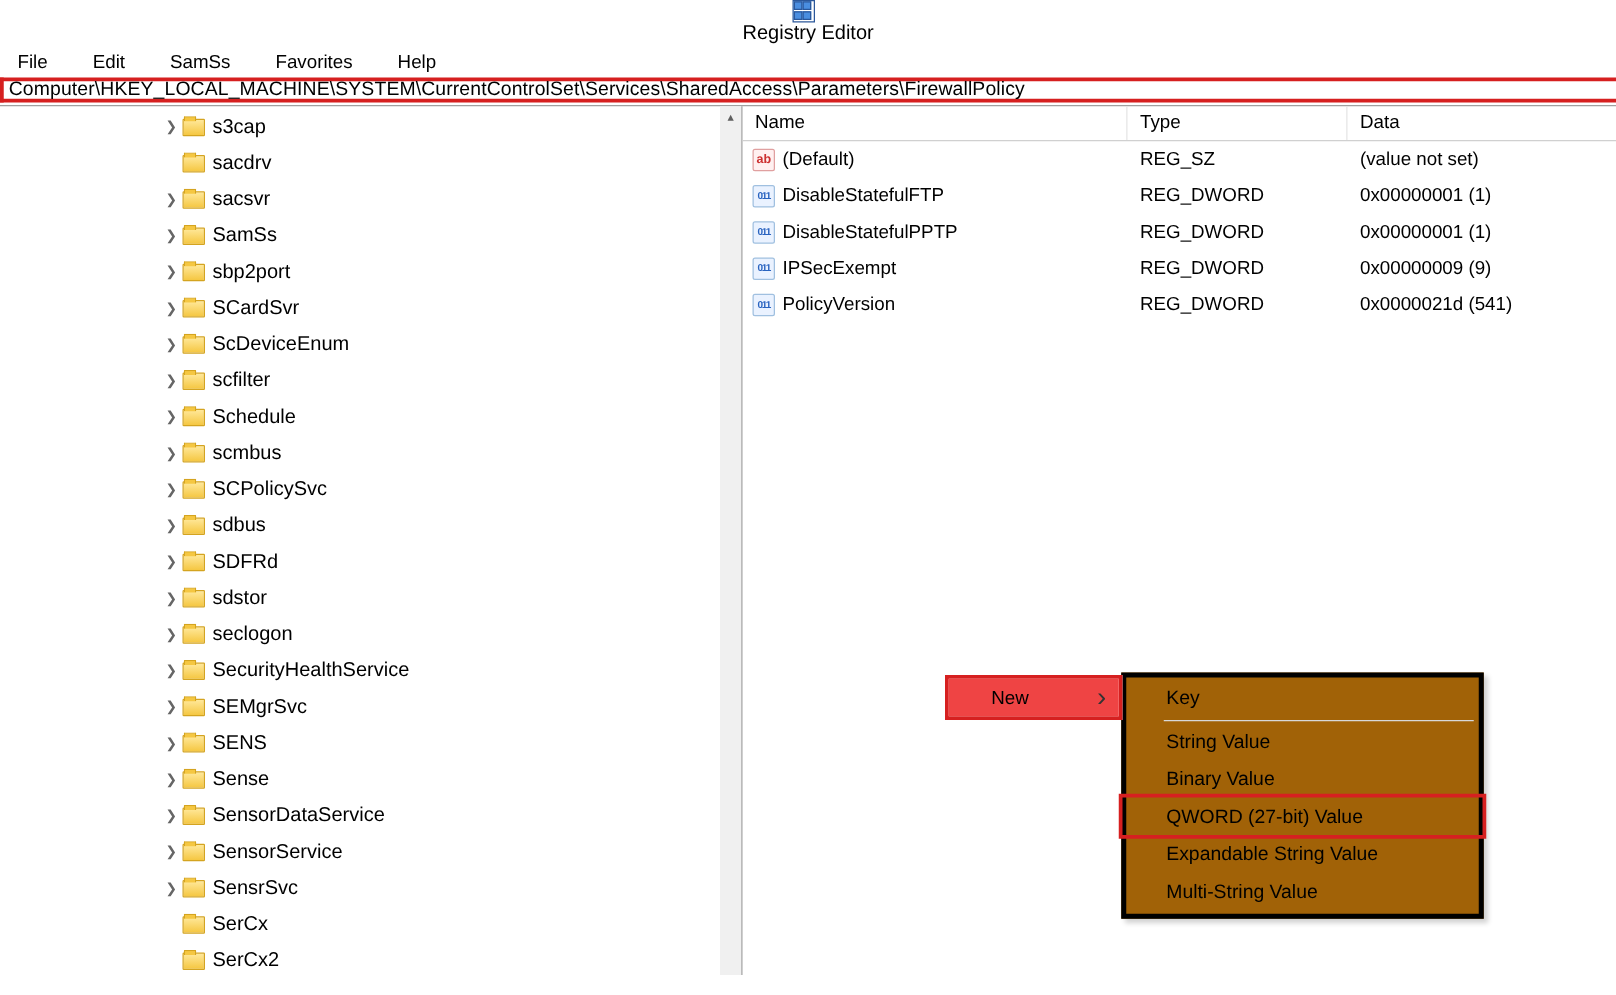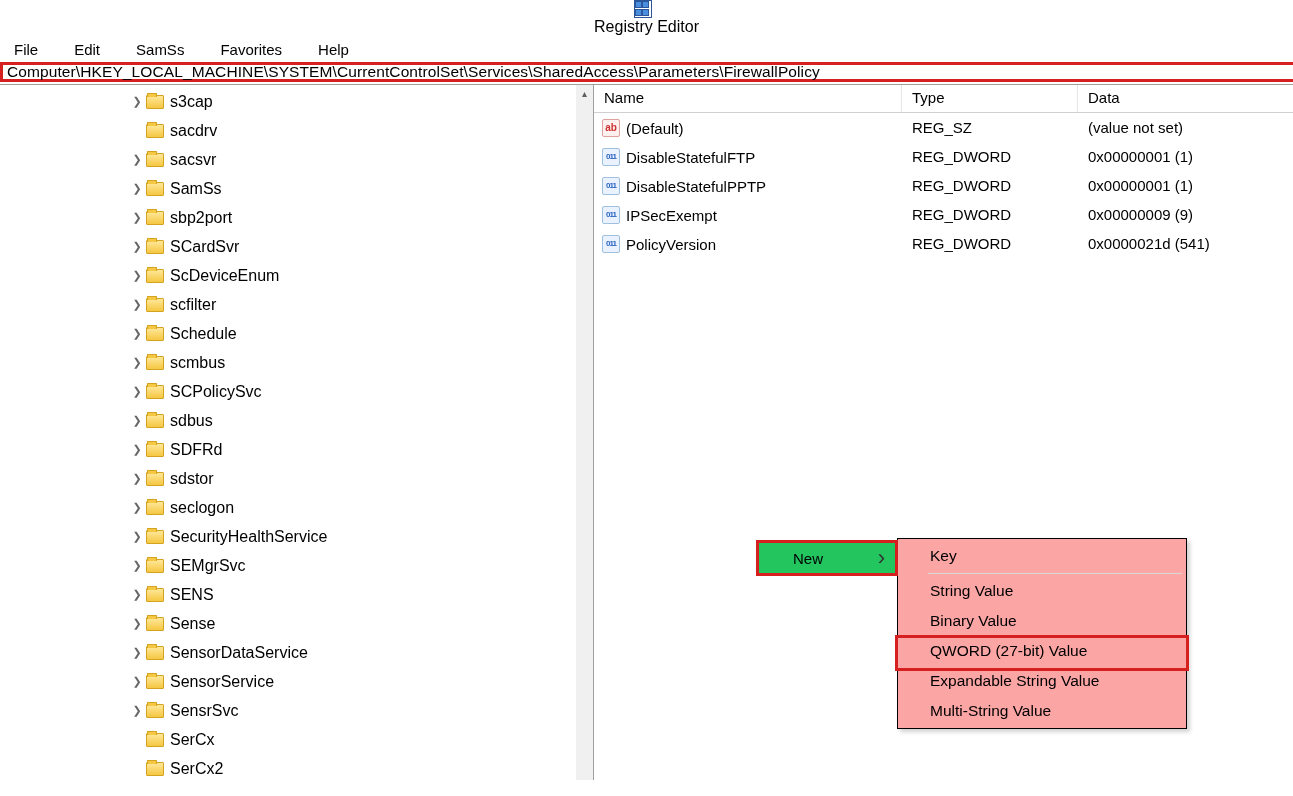--- a/index.html
+++ b/index.html
@@ -20,29 +20,29 @@
   .tree-row { height:29px; display:flex; align-items:center; padding-left:130px; cursor:default; }
   .exp { width:14px; display:inline-flex; justify-content:center; color:#666; font-size:11px; margin-right:2px; }
   .folder { width:18px; height:14px; background:linear-gradient(#ffe89a,#f5c742); border:.5px solid #d4a420; border-radius:1px; position:relative; margin-right:6px; }
   .folder:before{content:"";position:absolute;top:-3px;left:0;width:8px;height:3px;background:#f5c742;border:.5px solid #d4a420;border-bottom:none;border-radius:1px 1px 0 0;}
   .tree-lbl { font-size:16px; }
   .list-pane { flex:1; position:relative; }
   .list-head { display:flex; height:28px; border-bottom:1px solid #d0d0d0; font-size:15px; color:#000; }
   .list-head div { padding:4px 8px 4px 10px; border-right:1px solid #e5e5e5; }
   .col-n { width:308px; } .col-t { width:176px; } .col-d { flex:1; border-right:none !important; }
   .list-row { display:flex; height:29px; align-items:center; cursor:default; }
-  .cell-n { width:308px; display:flex; align-items:flex-end; padding-left:8px; }
+  .cell-n { width:308px; display:flex; align-items:flex-start; padding-left:8px; }
   .cell-t { width:176px; padding-left:10px; } .cell-d { flex:1; padding-left:10px; }
   .v-icon { width:18px; height:18px; margin-right:6px; display:inline-flex; align-items:center; justify-content:center; font-size:10px; font-weight:bold; border-radius:2px; }
   .v-icon.str { background:#fff0f0; border:1px solid #e0a0a0; color:#cc3030; }
   .v-icon.bin { background:#eaf2ff; border:1px solid #a0c0e0; color:#2a64c0; letter-spacing:-1px; font-size:8px; }
   .ctx1 { position:absolute; left:756px; top:540px; width:142px; height:36px; border:3px solid #d62020; background:#fff; display:flex; align-items:center; box-shadow:none; z-index:10; }
-  .ctx1-inner{ flex:1; height:100%; background:#22c55e; display:flex; align-items:center; padding-left:34px; font-size:15px; position:relative;}
+  .ctx1-inner{ flex:1; height:100%; background:#ef4444; display:flex; align-items:center; padding-left:34px; font-size:15px; position:relative;}
   .ctx1-inner:after{content:"›"; font-size:22px; color:#333; position:absolute; right:10px; top:2px;}
-  .ctx2 { position:absolute; left:897px; top:538px; width:290px; background:#fca5a5; border:1px solid #000000; box-shadow:3px 3px 4px rgba(0,0,0,.18); padding:2px; z-index:9; }
+  .ctx2 { position:absolute; left:897px; top:538px; width:290px; background:#a16207; border:4px solid #000000; box-shadow:3px 3px 4px rgba(0,0,0,.18); padding:2px; z-index:9; }
   .ctx2 .mi { height:30px; display:flex; align-items:center; padding-left:30px; font-size:15.5px; cursor:default; }
   .ctx2 .sep { height:1px; background:#d8d8d8; margin:2px 2px 2px 28px; }
   .ctx2 .hl { background:#c5e0f7; }
   .redbox{ position:absolute; left:895px; top:635px; width:294px; height:36px; border:3px solid #d62020; z-index:11; pointer-events:none;}
 </style>
 </head>
 <body>
 
 <div class="titlebar">
   <div class="icon">

